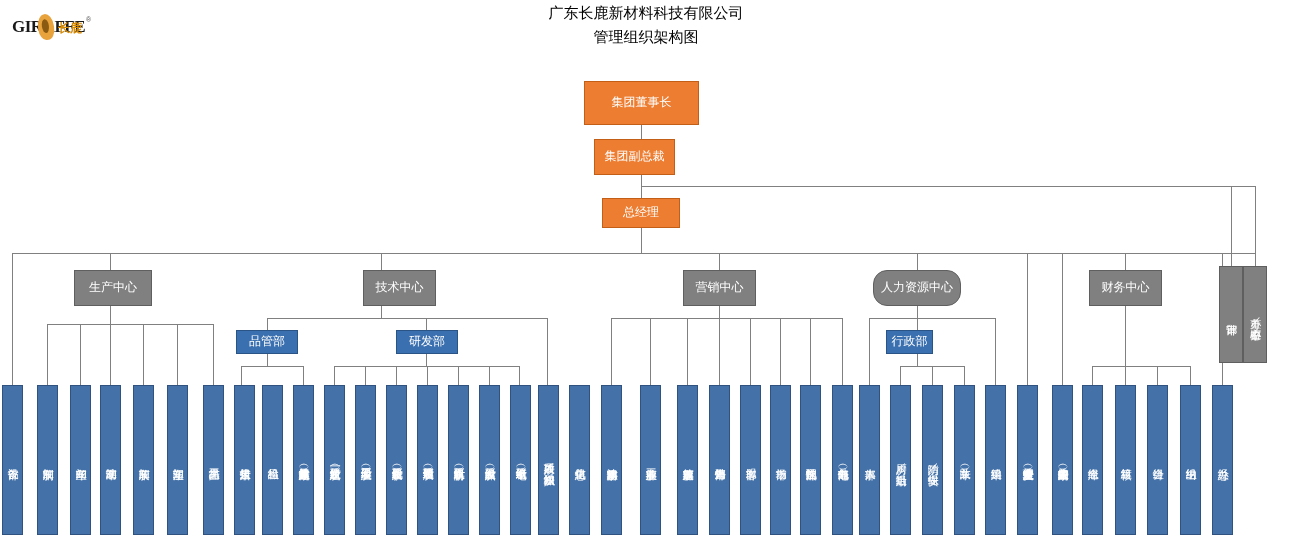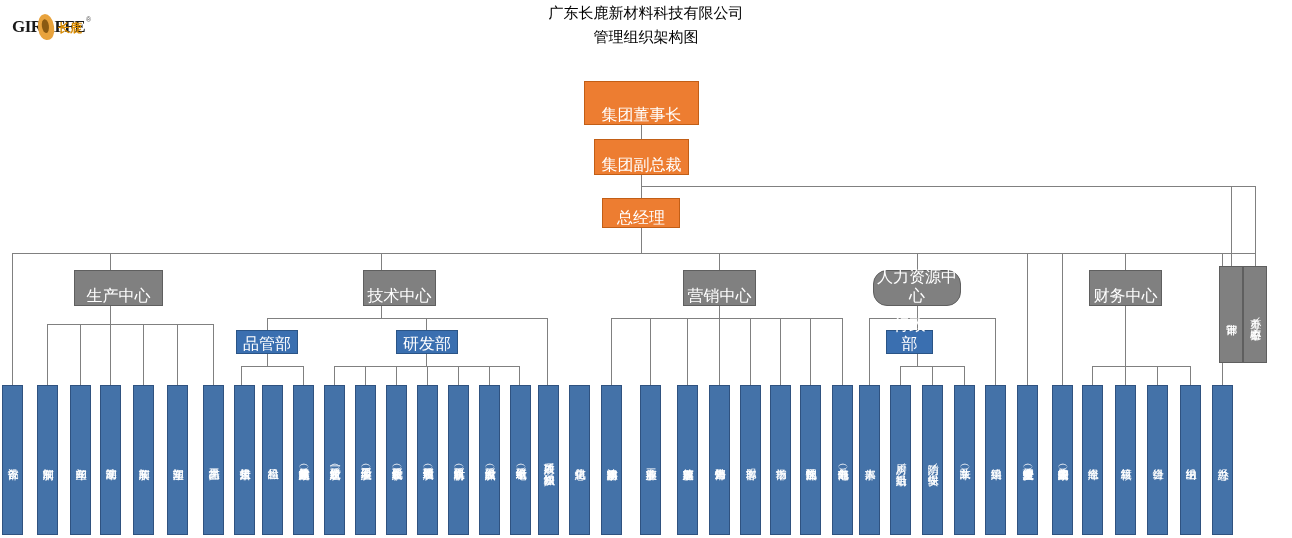--- a/index.html
+++ b/index.html
@@ -35,22 +35,22 @@
   .title{
     position:absolute;width:100%;text-align:center;
     font-size:15px;color:#000;font-weight:normal;
   }
   .title1{top:4px;}
   .title2{top:28px;}
 
   
   .box{
     position:absolute;box-sizing:border-box;
-    display:flex;align-items:flex-end;justify-content:center;
-    text-align:center;color:#ffffff;font-size:16px;line-height:1.15;
+    display:flex;align-items:center;justify-content:center;
+    text-align:center;color:#ffffff;font-size:12px;line-height:1.15;
   }
   .box.orange{background:#ED7D31;border:1px solid #c25e16;}
   .box.gray{background:#808080;border:1px solid #5f5f5f;}
   .box.blue2{background:#3A6FB0;border:1px solid #2a5486;}
 
   
   .vbox{
     position:absolute;box-sizing:border-box;
     background:#4472A8;border:1px solid #2f5280;
     color:#fff;font-size:11px;
@@ -166,28 +166,28 @@
   <div class="ln lnv" style="left:1157px;top:366px;height:19px;"></div>
   <div class="ln lnv" style="left:1190px;top:366px;height:19px;"></div>
 
   <div class="ln lnv" style="left:1222px;top:253px;height:132px;"></div>
 
   <div class="ln lnv" style="left:244px;top:306px;height:0px;"></div>
 
   <div class="box orange" style="left:584px;top:81px;width:115px;height:44px;">
     <span>集团董事长</span>
   </div>
-  <div class="box orange" style="left:594px;top:139px;width:95px;height:36px;">
+  <div class="box orange" style="left:594px;top:139px;width:81px;height:36px;">
     <span>集团副总裁</span>
   </div>
   <div class="box orange" style="left:602px;top:198px;width:78px;height:30px;">
     <span>总经理</span>
   </div>
 
-  <div class="box gray" style="left:74px;top:270px;width:89px;height:36px;">
+  <div class="box gray" style="left:74px;top:270px;width:78px;height:36px;">
     <span>生产中心</span>
   </div>
   <div class="box gray" style="left:345px;top:270px;width:73px;height:36px;margin-left:18px;">
     <span>技术中心</span>
   </div>
   <div class="box gray" style="left:683px;top:270px;width:73px;height:36px;">
     <span>营销中心</span>
   </div>
   <div class="box gray" style="left:873px;top:270px;width:88px;height:36px;border-radius:14px;">
     <span>人力资源中心</span>

